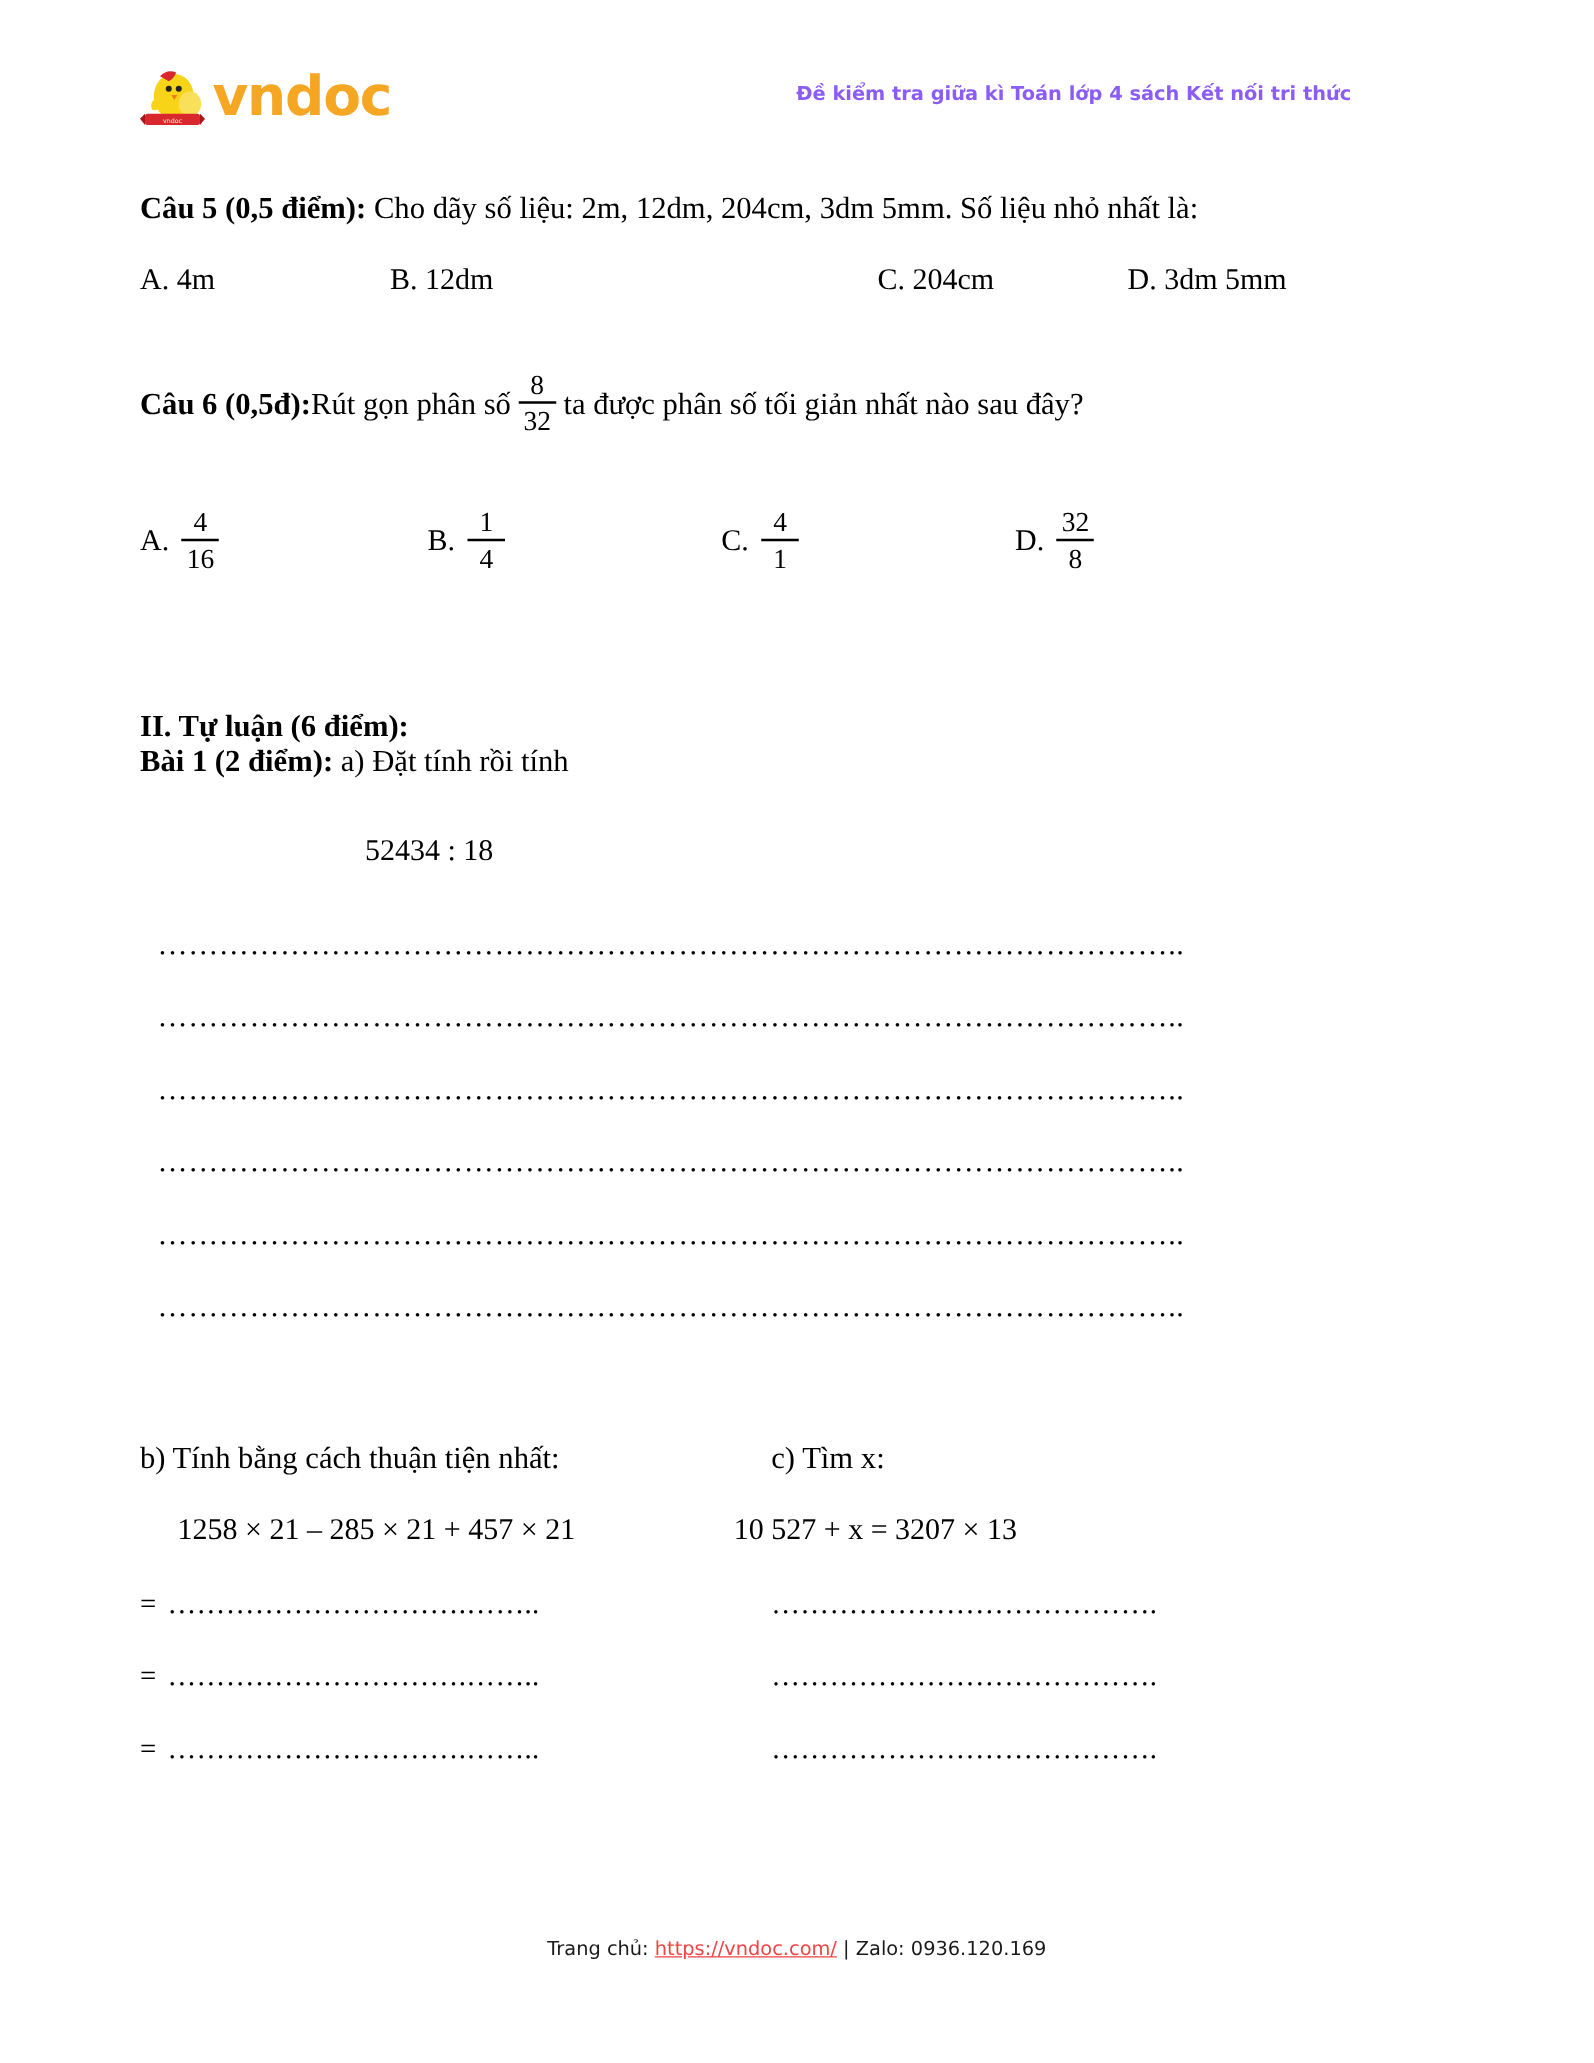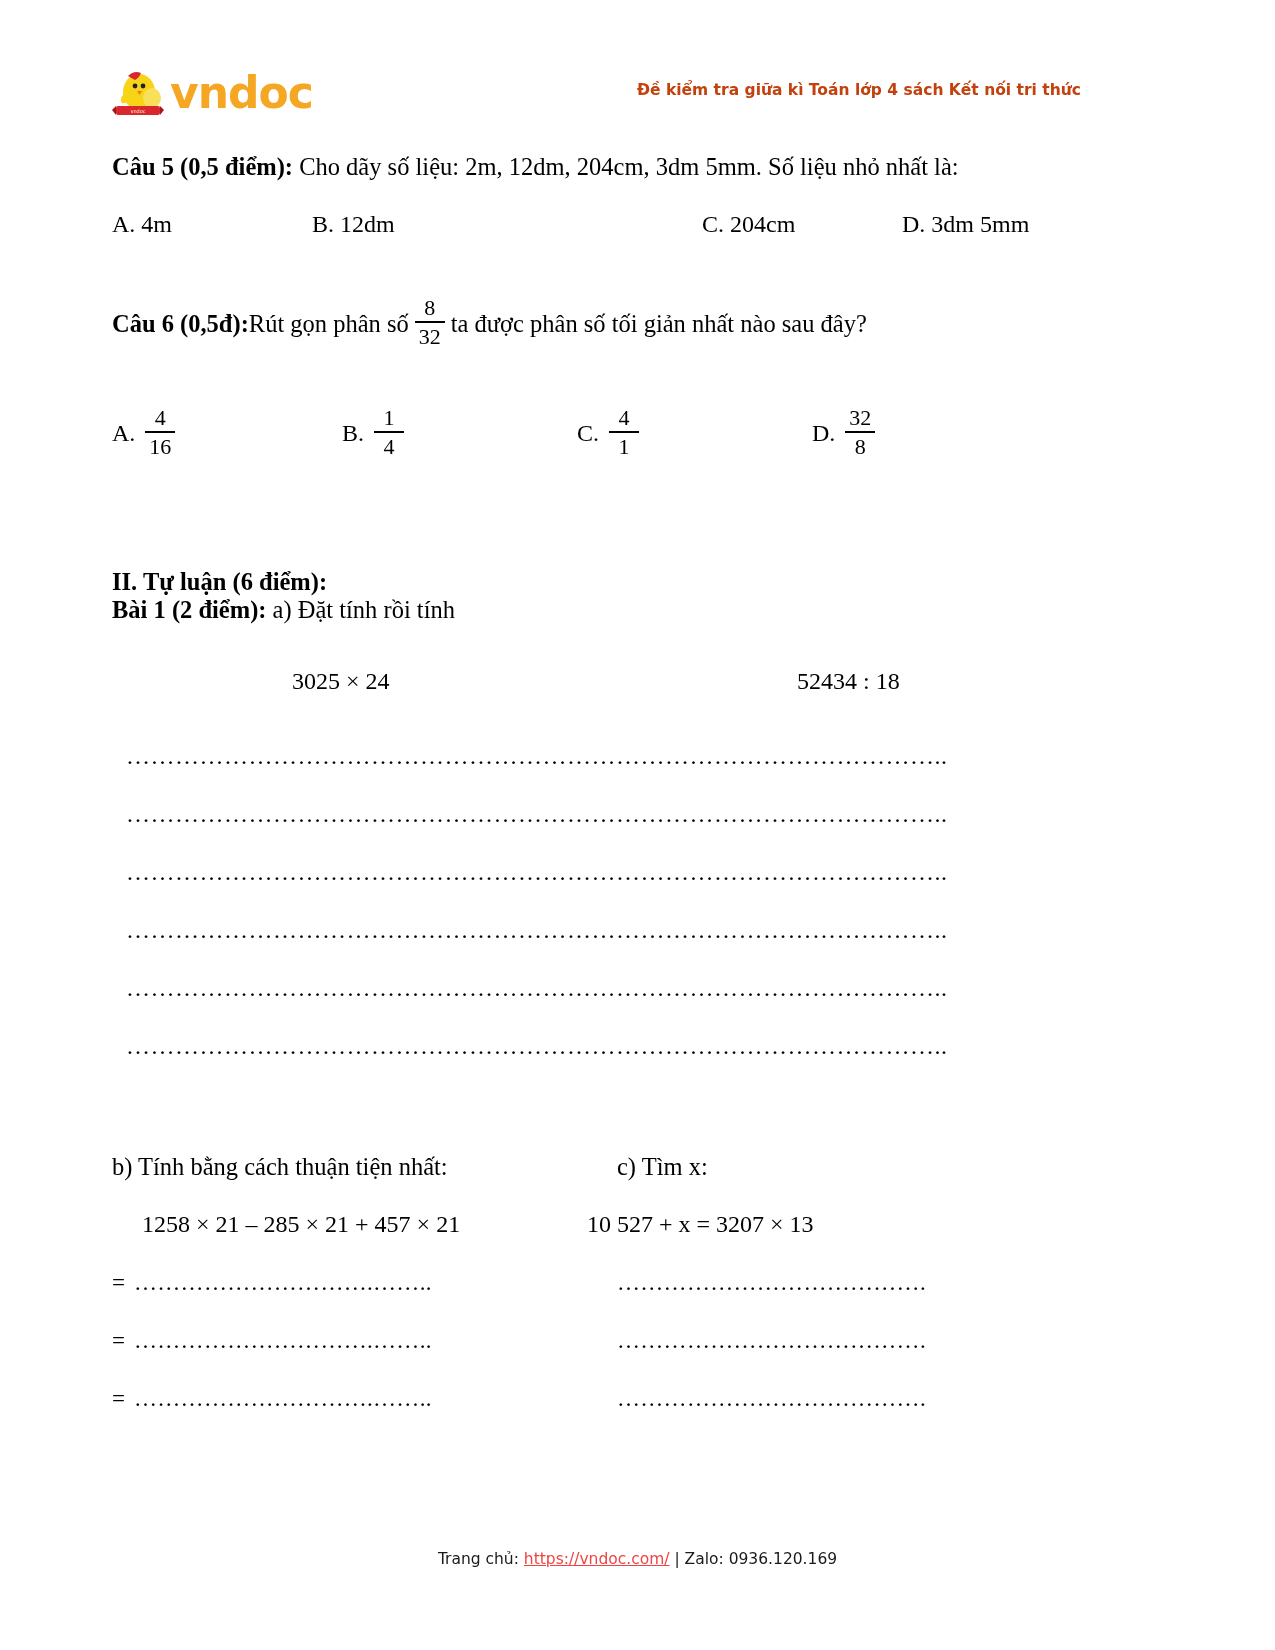--- a/index.html
+++ b/index.html
@@ -22,21 +22,20 @@
     padding: 0;
   }
 
   
   .header {
     position: absolute;
     top: 48px;
     left: 0;
     width: 1173px;
     height: 62px;
-    margin-top: 15px;
   }
   .logo-wrap {
     position: absolute;
     left: 112px;
     top: 2px;
     display: flex;
     align-items: center;
     height: 58px;
   }
   .logo-mascot {
@@ -55,21 +54,21 @@
     line-height: 1;
     padding-bottom: 2px;
   }
   .header-title {
     position: absolute;
     right: 92px;
     top: 18px;
     font-family: "DejaVu Sans", sans-serif;
     font-size: 15.5px;
     font-weight: 600;
-    color: #c2410c;
+    color: #8b5cf6;
     white-space: nowrap;
   }
 
   
   .content {
     position: absolute;
     left: 112px;
     top: 150px;
     width: 1000px;
   }
@@ -303,21 +302,20 @@
       </div>
     </div>
 
     <div class="section-heading">II. Tự luận (6 điểm):</div>
 
     <div class="bai-line">
       <span class="bold">Bài 1 (2 điểm):</span><span> a) Đặt tính rồi tính</span>
     </div>
 
     <div class="calc-row">
-      <div class="calc-1">3025 × 24</div>
       <div class="calc-2">52434 : 18</div>
     </div>
 
     <div class="dotted-block">
       <div class="dotted-line">………………………………………………………………………………………..</div>
       <div class="dotted-line">………………………………………………………………………………………..</div>
       <div class="dotted-line">………………………………………………………………………………………..</div>
       <div class="dotted-line">………………………………………………………………………………………..</div>
       <div class="dotted-line">………………………………………………………………………………………..</div>
       <div class="dotted-line">………………………………………………………………………………………..</div>

